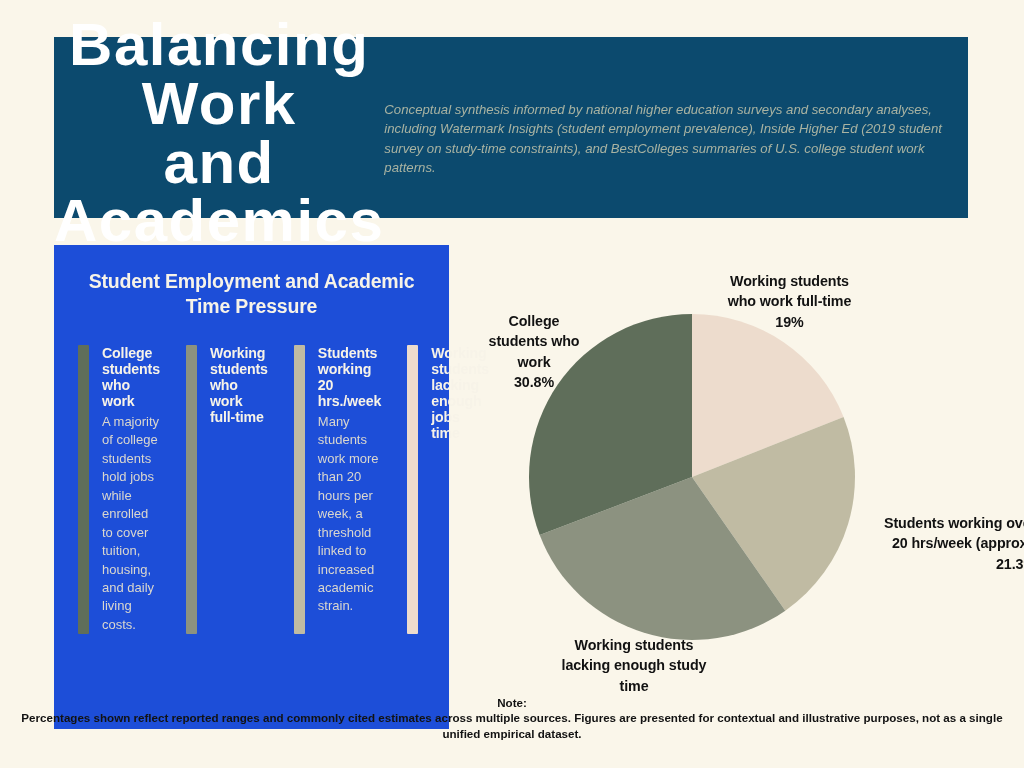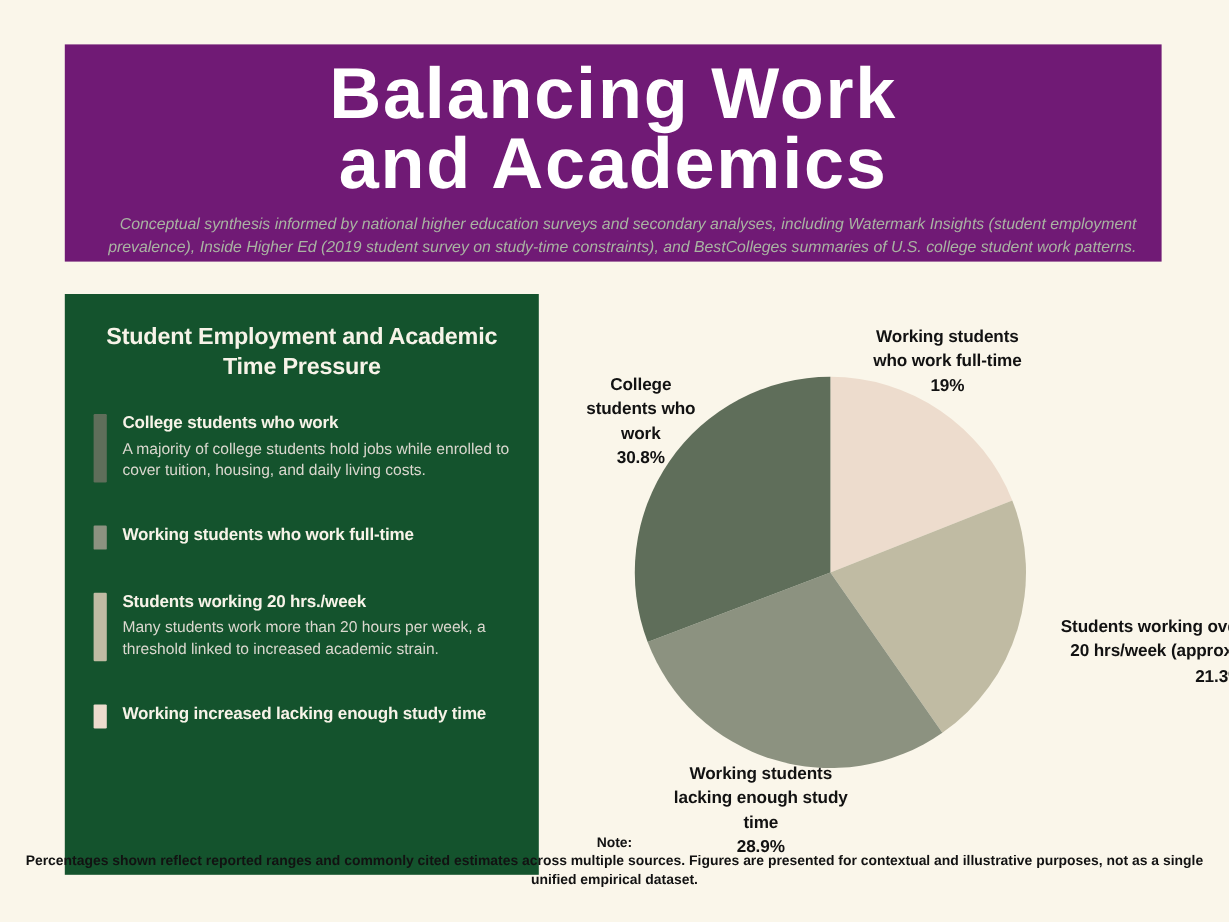--- a/index.html
+++ b/index.html
@@ -7,60 +7,60 @@
     width:1024px; height:768px;
     background:#FAF6EA;
     font-family:"Liberation Sans", sans-serif;
     overflow:hidden;
   }
   #stage { position:relative; width:1024px; height:768px; }
 
   
   .header-panel {
     position:absolute; left:54px; top:37px; width:914px; height:181px;
-    background:#701a75;
-    display:flex; flex-direction:column; align-items:center; justify-content:flex-start;
+    background:#0c4a6e;
+    display:flex; flex-direction:row; align-items:center; justify-content:flex-start;
     padding-top:12px;
   }
   .title {
     color:#FFFFFF;
     font-size:60px;
     font-weight:700;
     line-height:0.98;
     text-align:center;
     letter-spacing:1.5px;
     font-stretch:condensed;
   }
   .title .line { display:block; }
   .subtitle {
     margin-top:10px;
     width:872px;
     color:#A9B3A2;
     font-size:13.2px;
     font-style:italic;
     line-height:1.45;
-    text-align:right;
+    text-align:left;
   }
 
   
   .info-panel {
     position:absolute; left:54px; top:245px; width:395px; height:484px;
-    background:#14532d;
+    background:#1d4ed8;
     padding:24px 24px 10px 24px;
   }
   .info-title {
     color:#F7F3E8;
     font-size:19.5px;
     font-weight:700;
     text-align:center;
     line-height:1.28;
     letter-spacing:-0.2px;
     padding:0 8px;
   }
-  .info-list { margin-top:26px; display:flex; flex-direction:column; gap:36px; }
+  .info-list { margin-top:26px; display:flex; flex-direction:row; gap:26px; }
   .info-item { display:flex; gap:13px; align-items:stretch; }
   .swatch { width:11px; flex:0 0 11px; border-radius:1px; }
   .item-text { flex:1; }
   .item-head {
     color:#F7F3E8; font-size:14.2px; font-weight:700;
     letter-spacing:-0.15px; margin-bottom:4px;
   }
   .item-body {
     color:#DAD7CE; font-size:13px; line-height:1.42;
   }
@@ -137,21 +137,21 @@
         <div class="swatch" style="background:#C0BBA3"></div>
         <div class="item-text">
           <div class="item-head">Students working 20 hrs./week</div>
           <div class="item-body">Many students work more than 20 hours per week, a threshold linked to increased academic strain.</div>
         </div>
       </div>
 
       <div class="info-item">
         <div class="swatch" style="background:#EDDCCD"></div>
         <div class="item-text">
-          <div class="item-head">Working increased lacking enough study time</div>
+          <div class="item-head">Working students lacking enough jobs time</div>
         </div>
       </div>
 
     </div>
   </div>
 
   <div class="chart-area">
     <div class="pie-wrap">
       <svg class="pie" id="pie-svg" width="572" height="484" viewBox="0 0 572 484">
           <path d="M 228 232 L 228.00 69.00 A 163 163 0 0 1 379.55 172.00 Z" fill="#EDDCCD"></path>
@@ -176,21 +176,20 @@
       <div class="pie-label lbl-over20">
         <span>Students working over</span><br>
         <span>20 hrs/week (approx.)</span>
         <span class="pct">21.3%</span>
       </div>
 
       <div class="pie-label lbl-study">
         <span>Working students</span><br>
         <span>lacking enough study</span><br>
         <span>time</span>
-        <span class="pct">28.9%</span>
       </div>
     </div>
   </div>
 
   <div class="note-block">
     <div class="note-label">Note:</div>
     <div class="note-text">Percentages shown reflect reported ranges and commonly cited estimates across multiple sources. Figures are presented for contextual and illustrative purposes, not as a single unified empirical dataset.</div>
   </div>
 
 </div>

